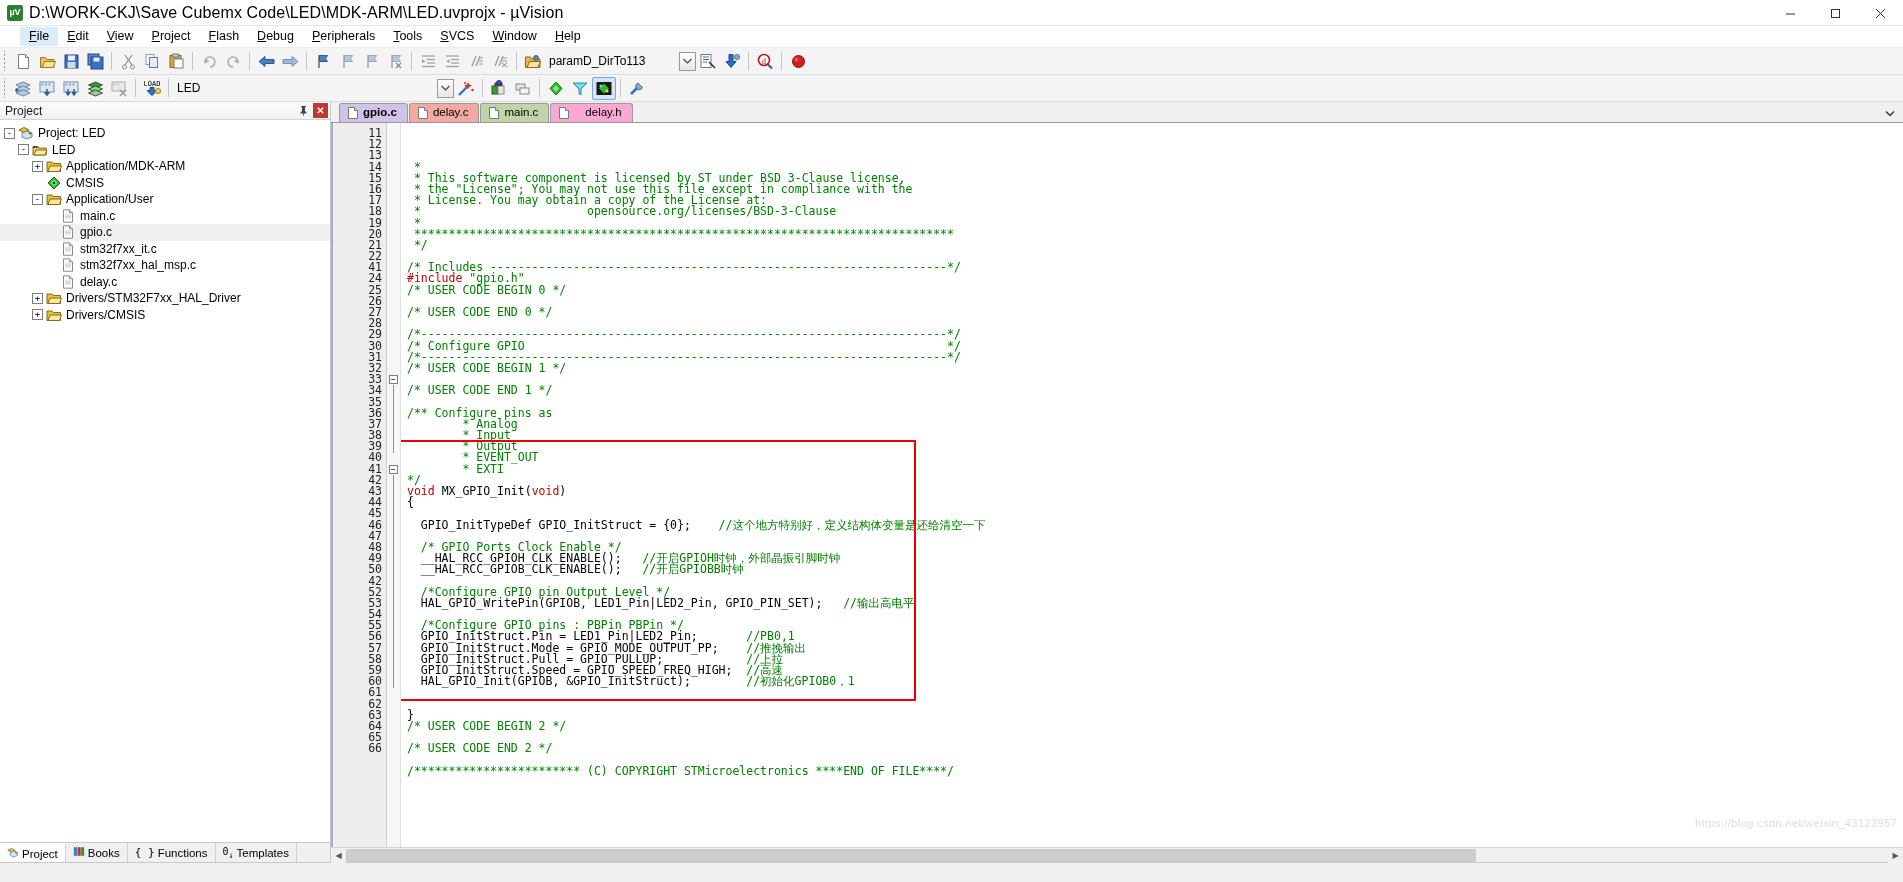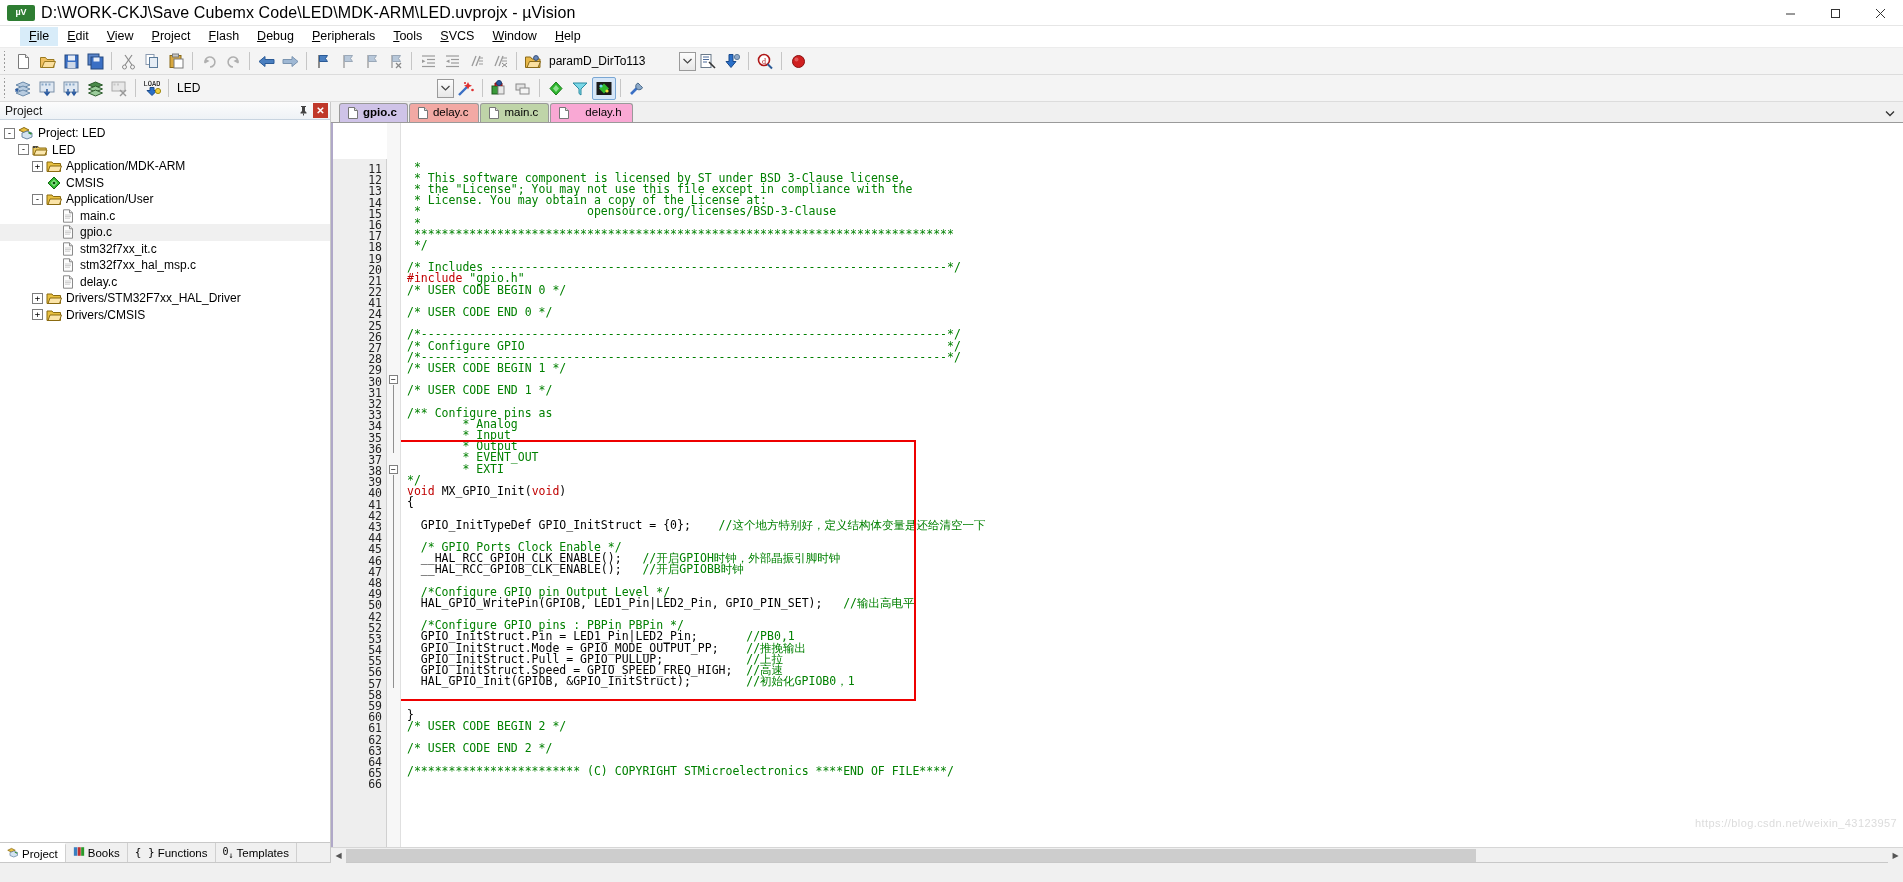--- a/index.html
+++ b/index.html
@@ -16,21 +16,21 @@
 
   
   .titlebar {
     height: 26px; min-height: 26px;
     background: #ffffff;
     display: flex; align-items: center;
     border-bottom: 1px solid #e6e6e6;
     position: relative;
   }
   .titlebar .app-icon {
-    width: 28px; height: 16px; margin: 0 6px 0 7px;
+    width: 16px; height: 16px; margin: 0 6px 0 7px;
     background: #2e7d32; border-radius: 2px;
     display: flex; align-items: center; justify-content: center;
     color: #fff; font-size: 9px; font-weight: bold;
     font-family: "Liberation Sans", sans-serif;
     line-height: 1;
   }
   .titlebar .title-text { font-size: 16px; color: #000; letter-spacing: 0.1px; }
   .win-controls { position: absolute; right: 0; top: 0; height: 26px; display: flex; }
   .win-btn {
     width: 45px; height: 26px;
@@ -176,21 +176,20 @@
   .code-wrap { flex: 1; display: flex; min-height: 0; position: relative; background: #fff; border-left: 2px solid #b0a8c8; }
   .gutter {
     width: 54px; min-width: 54px;
     background: #eeeeee;
     border-right: 1px solid #d0d0d0;
     font-family: "DejaVu Sans Mono", monospace;
     font-size: 11.5px; color: #222;
     text-align: right; padding: 5px 4px 0 0;
     line-height: 11.2px;
     user-select: none;
-    margin-top: 36px;
   }
   .fold-col {
     width: 14px; min-width: 14px; background: #f7f7f7;
     border-right: 1px solid #e0e0e0; position: relative;
     padding-top: 5px;
   }
   .code {
     flex: 1; min-width: 0; overflow: hidden; position: relative;
     background: #ffffff;
     font-family: "DejaVu Sans Mono", monospace;

